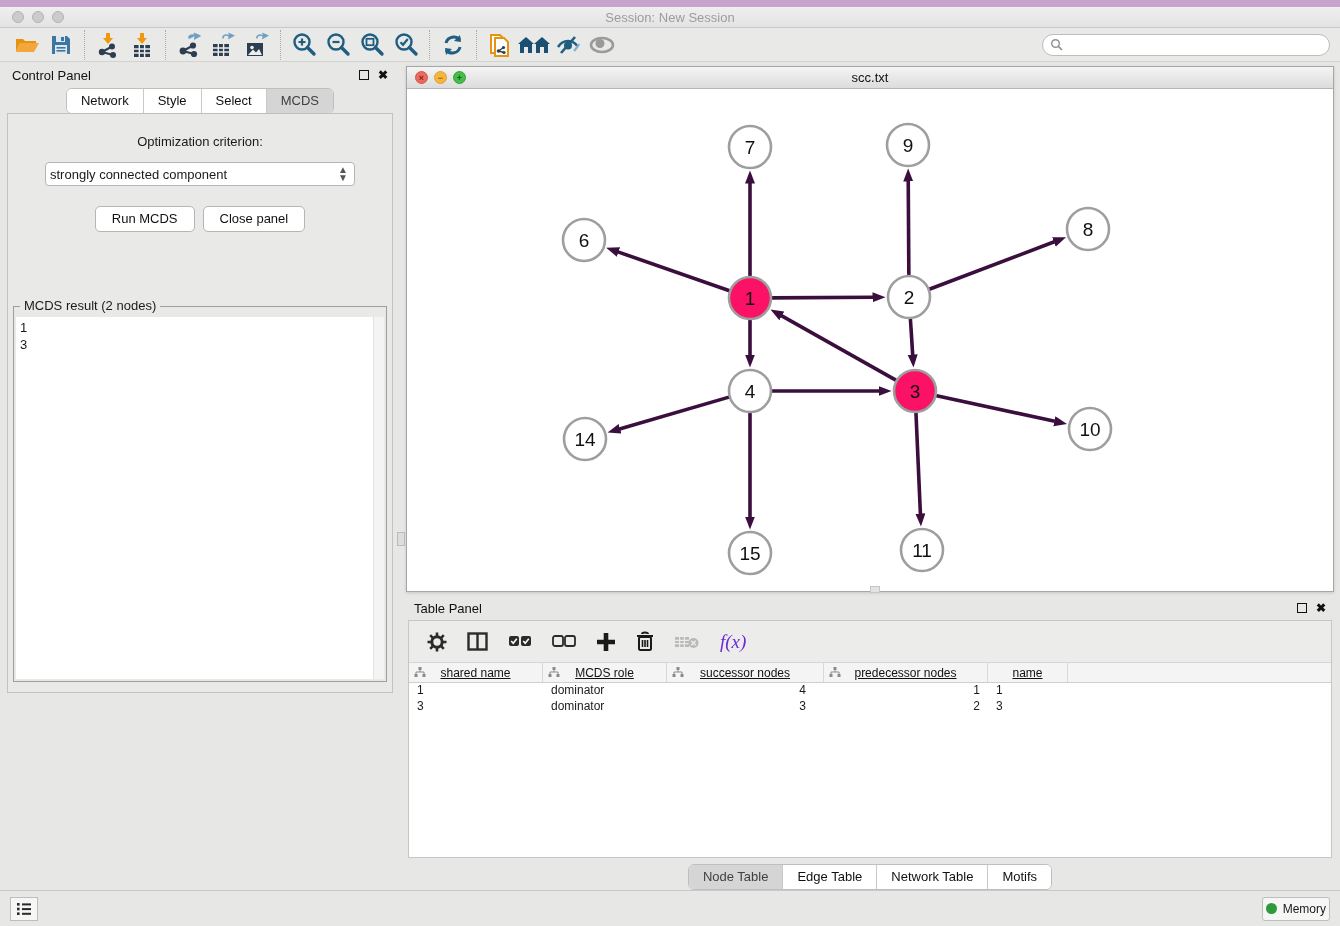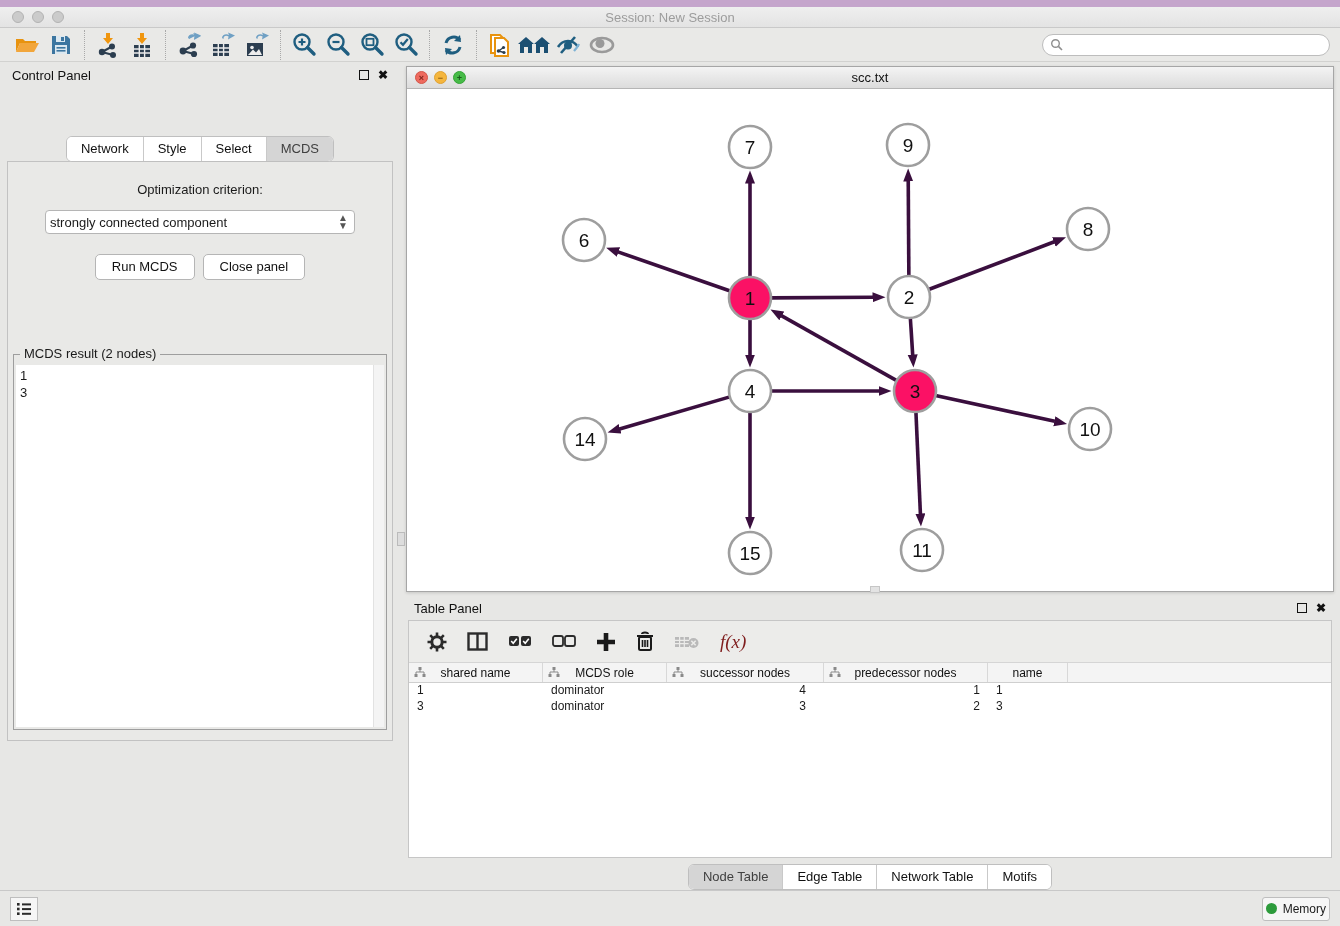--- a/index.html
+++ b/index.html
@@ -28,21 +28,21 @@
   .main { display:flex; height:828px; }
   .left-col { width:400px; position:relative; }
   .right-col { flex:1; display:flex; flex-direction:column; padding:4px 6px 0 6px; }
 
   
   .cp-header { height:26px; display:flex; align-items:center; padding:0 12px; }
   .cp-title, .tp-title { font-size:13px; color:#111; }
   .panel-btns { margin-left:auto; display:flex; align-items:center; gap:9px; }
   .float-box { width:10px; height:10px; border:1.6px solid #111; display:inline-block; }
   .close-x { font-size:12px; font-weight:bold; color:#111; line-height:10px; }
-  .cp-tabs { display:flex; justify-content:center; position:relative; z-index:2; margin-bottom:-1px;margin-top:48px; }
+  .cp-tabs { display:flex; justify-content:center; position:relative; z-index:2; margin-bottom:-1px; }
   .seg { display:flex; border:1px solid #BFBFBF; border-radius:6px; overflow:hidden; background:#fff; }
   .seg .tab { padding:4px 14px 5px; font-size:13px; background:#fff; color:#111;
     border-right:1px solid #C9C9C9; cursor:default; }
   .seg .tab:last-child { border-right:none; }
   .seg .tab.sel { background:#D5D5D5; color:#404040; }
   .cp-body { margin:0 7px; height:580px; border:1px solid #C2C2C2; background:#E9E9E7;
     display:flex; flex-direction:column; padding-top:20px; }
   .opt-label { text-align:center; font-size:13px; margin-bottom:13px; }
   .combo { width:310px; height:24px; margin:0 auto; background:#ffffff; border:1px solid #B5B5B5;
     border-radius:4px; display:flex; align-items:center; padding:0 6px 0 4px; font-size:13px; }
@@ -78,24 +78,24 @@
     background:#E3E3E3; border:1px solid #C6C6C6; }
 
   
   .table-panel { margin-top:4px; flex:1; display:flex; flex-direction:column; }
   .tp-header { height:24px; display:flex; align-items:center; padding:0 8px; }
   .tp-inner { margin:0 2px; border:1px solid #C6C6C6; background:#fff; flex:1;
     display:flex; flex-direction:column; }
   .tp-toolbar { height:42px; background:#ECECEA; border-bottom:1px solid #D5D5D5;
     display:flex; align-items:center; gap:20px; padding:0 18px; }
   .tp-tool { display:flex; align-items:center; justify-content:center; cursor:default; }
-  .fx-label { font-family:"Liberation Serif", serif; font-style:italic; font-size:19px; color:#7f1d1d; }
+  .fx-label { font-family:"Liberation Serif", serif; font-style:italic; font-size:19px; color:#6d28d9; }
   .grid-header { display:flex; height:20px; background:#F4F4F4; border-bottom:1px solid #CFCFCF; }
   .gh-cell { position:relative; display:flex; align-items:center; justify-content:center;
-    font-size:12px; color:#111; border-right:1px solid #D8D8D8; background:#F4F4F4; }
+    font-size:12px; color:#111; border-right:1px solid #D8D8D8; background:#F4F4F4;text-decoration:underline; }
   .gh-cell .tree-ic { position:absolute; left:5px; top:4px; }
   .grid-body { flex:1; background:#fff; position:relative; }
   .g-row { display:flex; height:16px; font-size:12px; }
   .g-cell { padding:0 8px; white-space:nowrap; overflow:hidden; }
   .a-r { text-align:right; }
   .col0{width:134px;} .col1{width:124px;} .col2{width:157px;} .col3{width:164px;} .col4{width:80px;}
   .col2.g-cell{padding-right:18px;} 
   .tp-tabs { height:32px; display:flex; align-items:flex-end; justify-content:center; background:#E7E7E5; }
 
   

